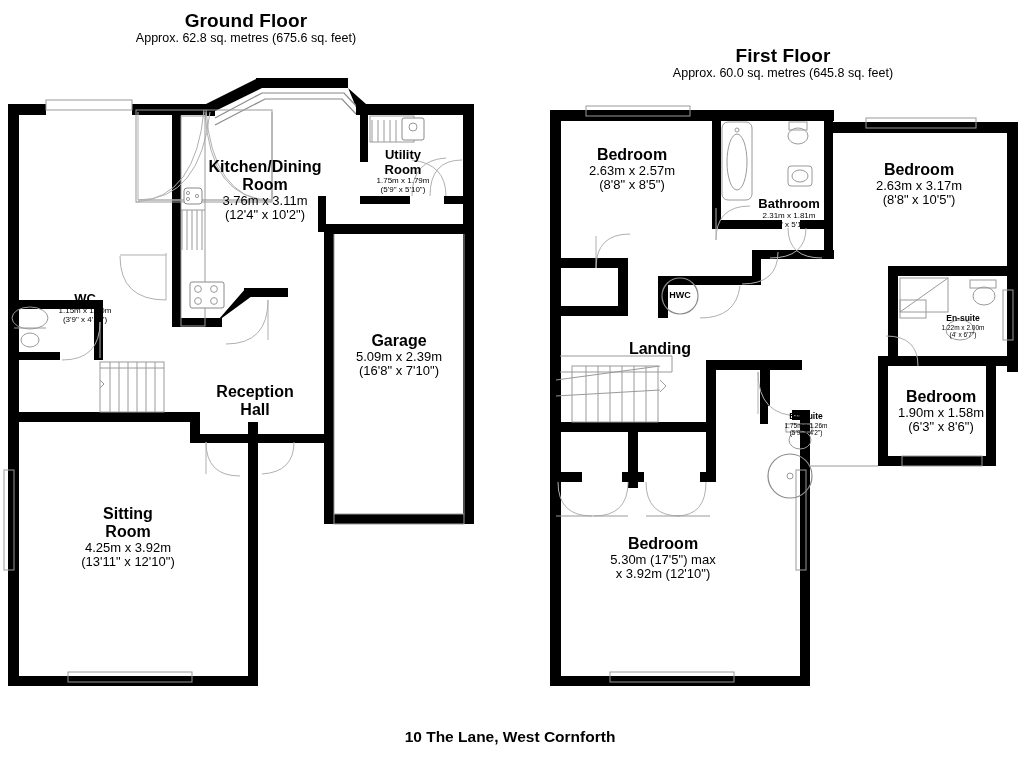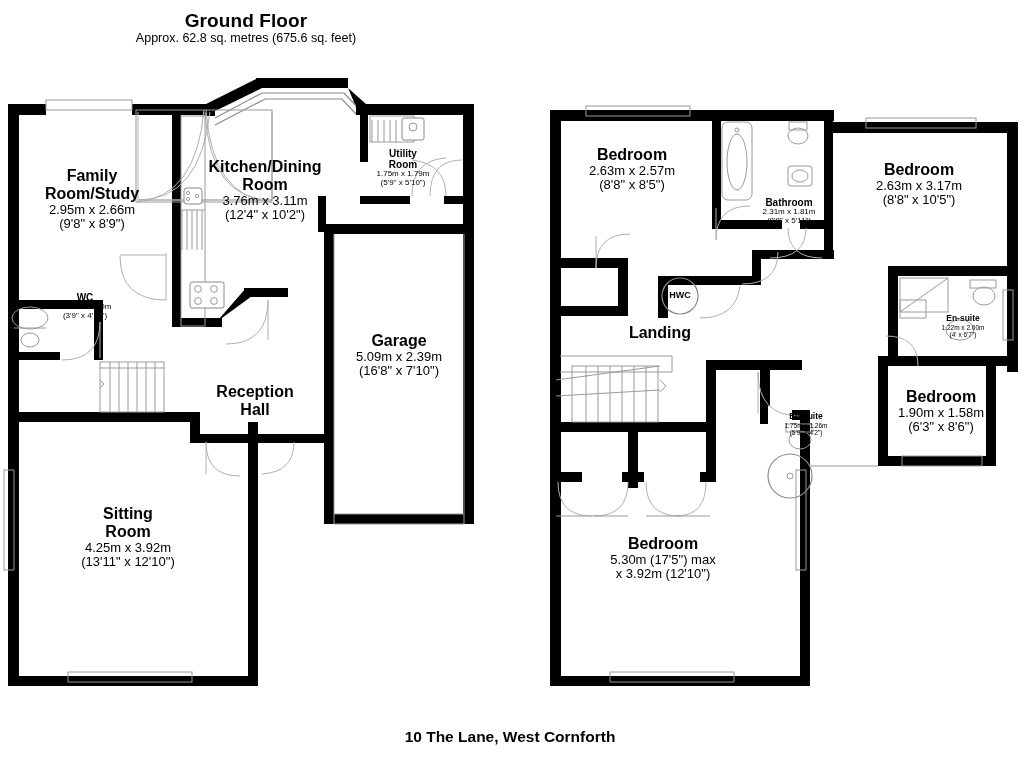--- a/index.html
+++ b/index.html
@@ -45,21 +45,21 @@
   }
   .room-name {
     font-size: 16px;
     font-weight: bold;
   }
   .room-dim {
     font-size: 13px;
     font-weight: normal;
   }
   .small-name {
-    font-size: 10px;
+    font-size: 13px;
     font-weight: bold;
   }
   .small-dim {
     font-size: 8px;
     font-weight: normal;
   }
   .tiny-name {
     font-size: 8.5px;
     font-weight: bold;
   }
@@ -364,27 +364,25 @@
 
       <path class="thin" d="M810 466 L878 466"></path>
     </g>
   </svg>
 
   <div class="txt center-x" style="left:246px; top:10px;">
     <div class="floor-title">Ground Floor</div>
     <div class="floor-sub">Approx. 62.8 sq. metres (675.6 sq. feet)</div>
   </div>
 
-
-  <div class="txt center-x" style="left:92px; top:167px;">
-    <div class="room-name">Family</div>
-    <div class="room-name">Room/Study</div>
-    <div class="room-dim">2.95m x 2.66m</div>
-    <div class="room-dim">(9'8" x 8'9")</div>
-  </div>
+  <div class="txt center-x" style="left:783px; top:45px;">
+    <div class="floor-title">First Floor</div>
+    <div class="floor-sub">Approx. 60.0 sq. metres (645.8 sq. feet)</div>
+  </div>
+
 
   <div class="txt center-x" style="left:265px; top:158px;">
     <div class="room-name">Kitchen/Dining</div>
     <div class="room-name">Room</div>
     <div class="room-dim">3.76m x 3.11m</div>
     <div class="room-dim">(12'4" x 10'2")</div>
   </div>
 
   <div class="txt center-x" style="left:403px; top:148px;">
     <div class="small-name">Utility</div>
@@ -428,21 +426,21 @@
     <div class="room-dim">2.63m x 3.17m</div>
     <div class="room-dim">(8'8" x 10'5")</div>
   </div>
 
   <div class="txt center-x" style="left:789px; top:197px;">
     <div class="small-name">Bathroom</div>
     <div class="small-dim">2.31m x 1.81m</div>
     <div class="small-dim">(8'8" x 5'11")</div>
   </div>
 
-  <div class="txt center-x" style="left:660px; top:324px;">
+  <div class="txt center-x" style="left:660px; top:340px;">
     <div class="room-name">Landing</div>
   </div>
 
   <div class="txt center-x" style="left:680px; top:290px;">
     <div class="hwc-label">HWC</div>
   </div>
 
   <div class="txt center-x" style="left:963px; top:314px;">
     <div class="tiny-name">En-suite</div>
     <div class="tiny-dim">1.22m x 2.00m</div>

